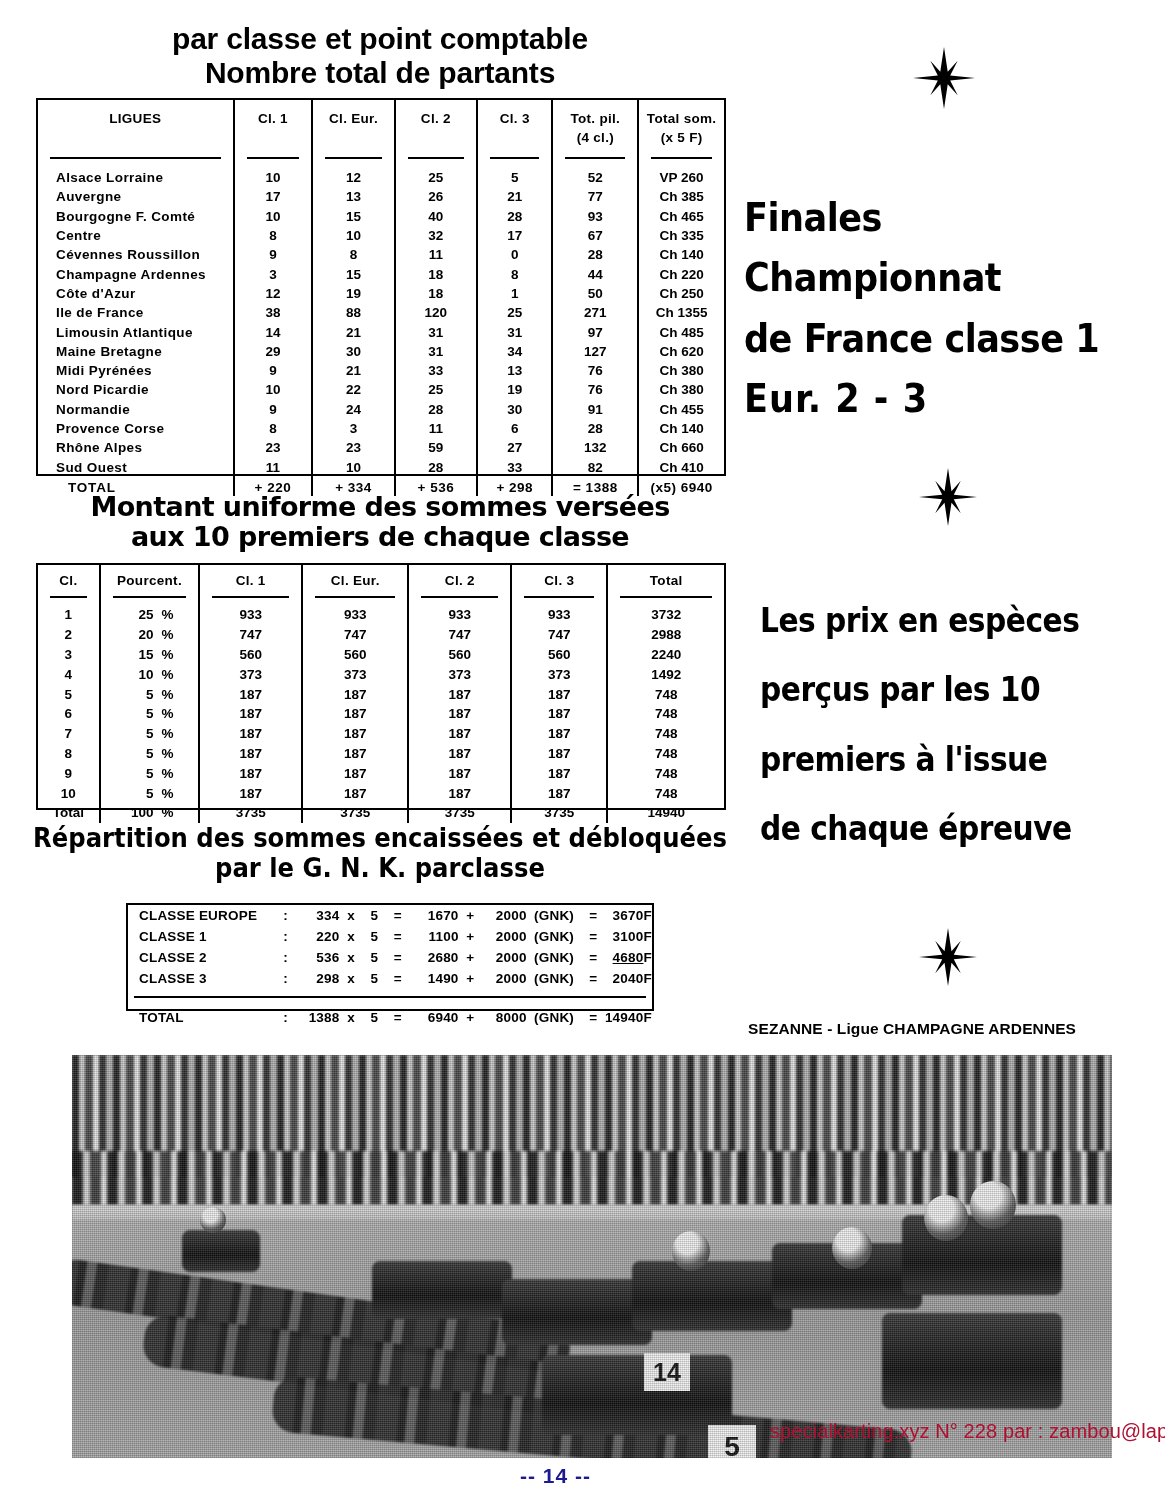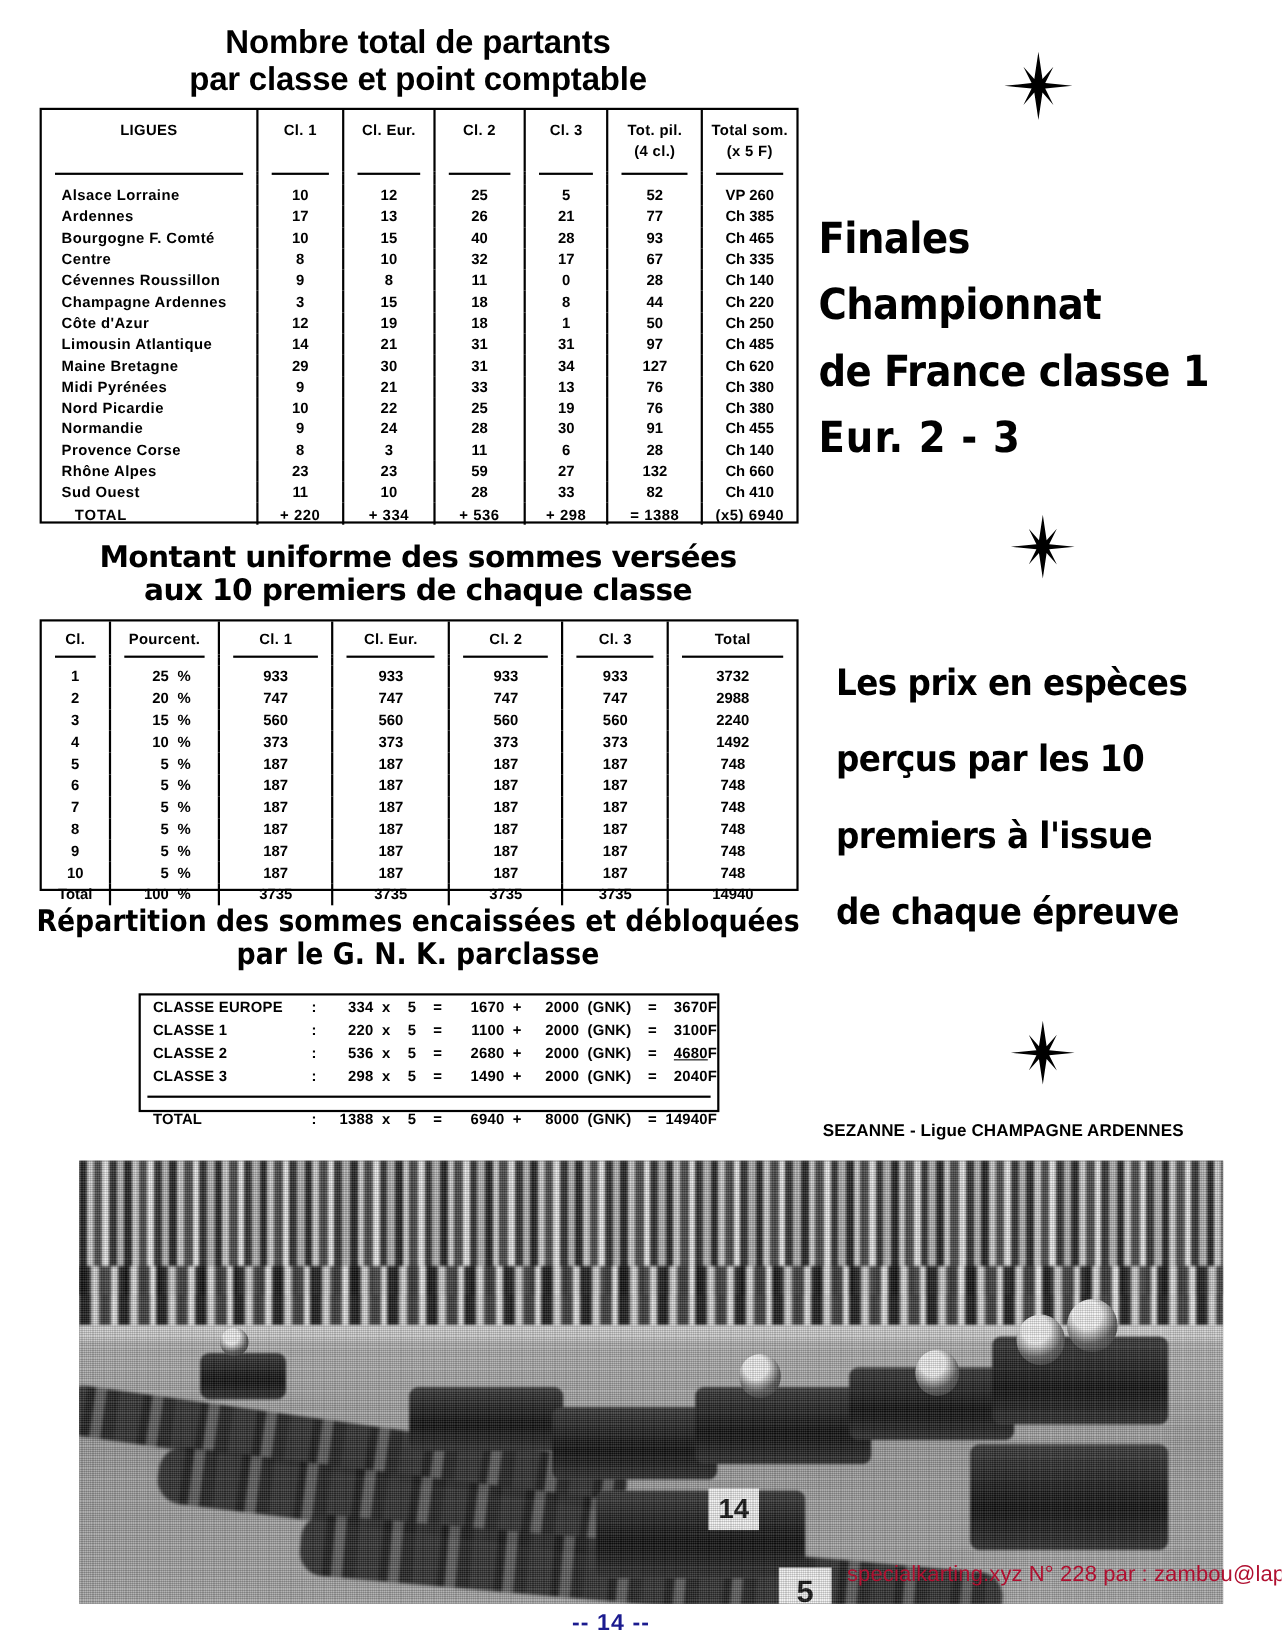--- a/index.html
+++ b/index.html
@@ -234,22 +234,22 @@
     font-size: 20px; color: #b01030;
     font-family: "Liberation Sans", sans-serif; letter-spacing: 0.1px;
     white-space: nowrap;
   }
   #source-line .tail { color: #1b1b8f; font-weight: bold; margin-left: 6px; }
 </style>
 </head>
 <body>
 
 <div class="sec-title" id="title-1">
+  <span class="tl">par classe et point comptable</span>
   <span class="tl">Nombre total de partants</span>
-  <span class="tl">par classe et point comptable</span>
 </div>
 
 <div class="tbl-box" id="table1">
   <table class="grid">
     <thead>
       <tr class="hdr-row">
         <th style="width:28.5%">LIGUES</th>
         <th class="vline" style="width:11.5%">Cl.  1</th>
         <th class="vline" style="width:12%">Cl.  Eur.</th>
         <th class="vline" style="width:12%">Cl.  2</th>
@@ -300,21 +300,21 @@
         <tr>
           <td class="lig">Alsace  Lorraine</td>
           <td class="num vline">10</td>
           <td class="num vline">12</td>
           <td class="num vline">25</td>
           <td class="num vline">5</td>
           <td class="num vline">52</td>
           <td class="num vline">VP 260</td>
         </tr>
         <tr>
-          <td class="lig">Ardennes</td>
+          <td class="lig">Auvergne</td>
           <td class="num vline">17</td>
           <td class="num vline">13</td>
           <td class="num vline">26</td>
           <td class="num vline">21</td>
           <td class="num vline">77</td>
           <td class="num vline">Ch 385</td>
         </tr>
         <tr>
           <td class="lig">Bourgogne  F.  Comté</td>
           <td class="num vline">10</td>
@@ -352,20 +352,29 @@
           <td class="num vline">Ch 220</td>
         </tr>
         <tr>
           <td class="lig">Côte  d'Azur</td>
           <td class="num vline">12</td>
           <td class="num vline">19</td>
           <td class="num vline">18</td>
           <td class="num vline">1</td>
           <td class="num vline">50</td>
           <td class="num vline">Ch 250</td>
+        </tr>
+        <tr>
+          <td class="lig">Ile  de  France</td>
+          <td class="num vline">38</td>
+          <td class="num vline">88</td>
+          <td class="num vline">120</td>
+          <td class="num vline">25</td>
+          <td class="num vline">271</td>
+          <td class="num vline">Ch 1355</td>
         </tr>
         <tr>
           <td class="lig">Limousin  Atlantique</td>
           <td class="num vline">14</td>
           <td class="num vline">21</td>
           <td class="num vline">31</td>
           <td class="num vline">31</td>
           <td class="num vline">97</td>
           <td class="num vline">Ch 485</td>
         </tr>

